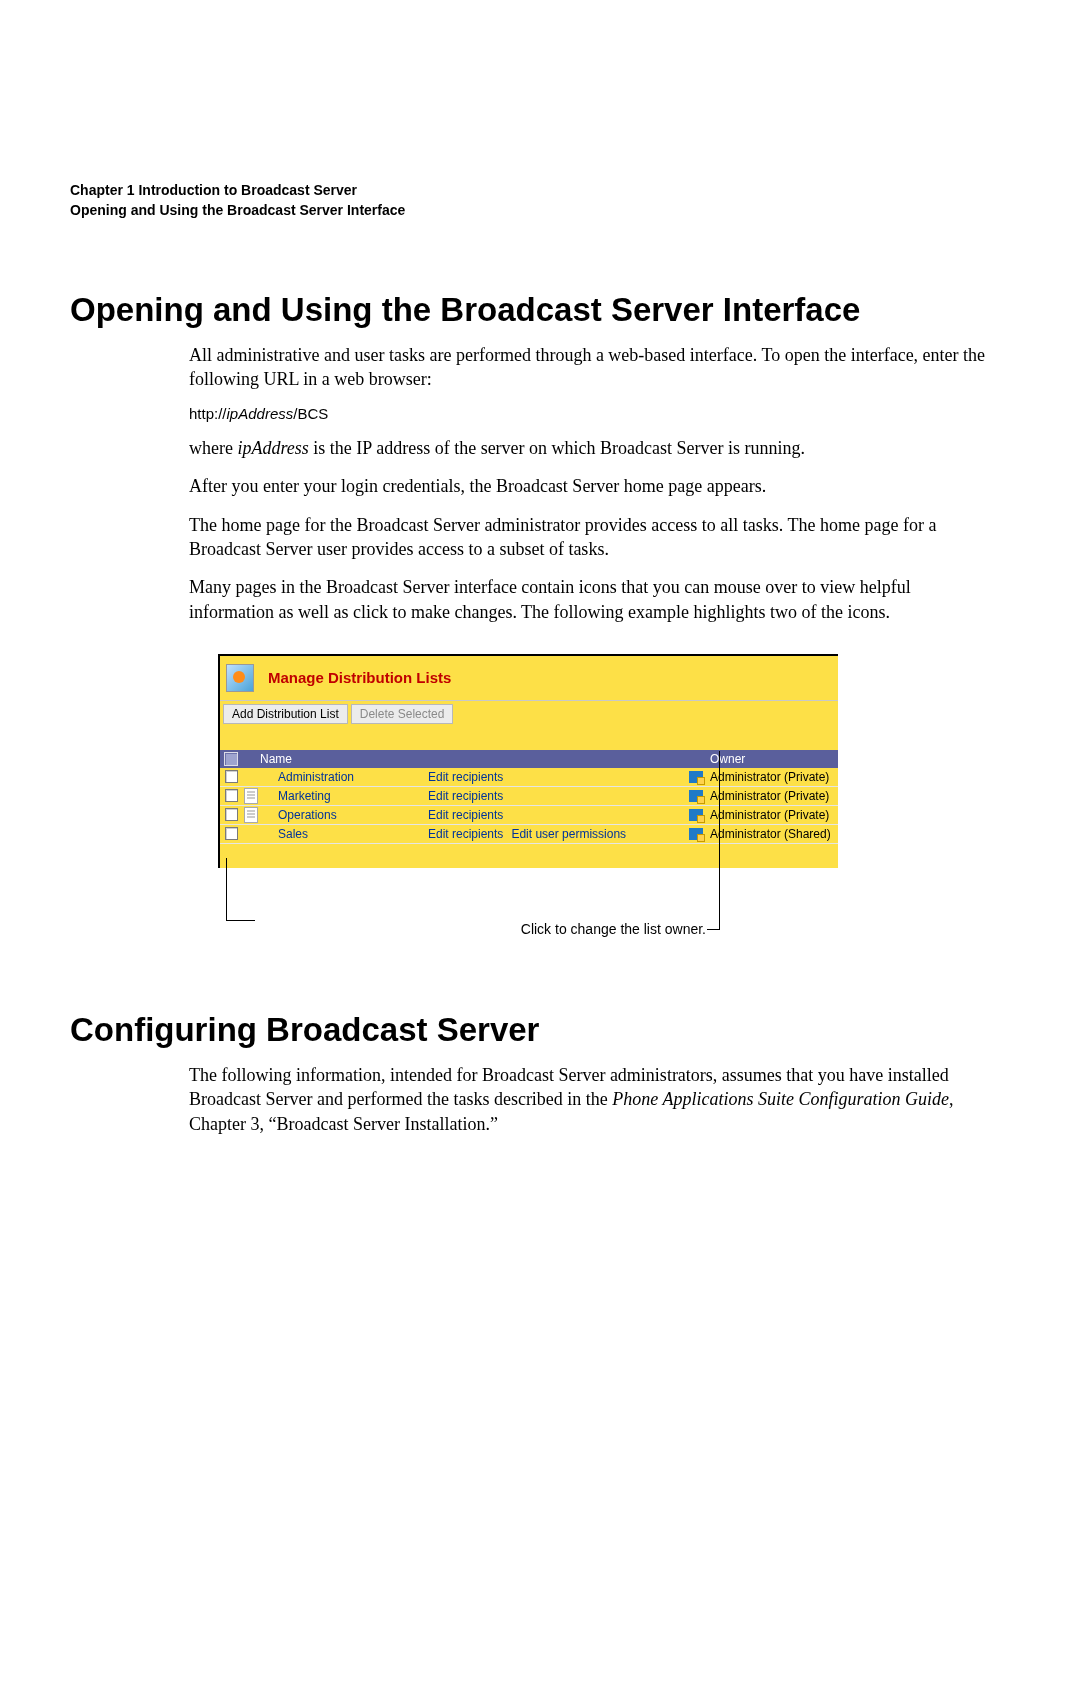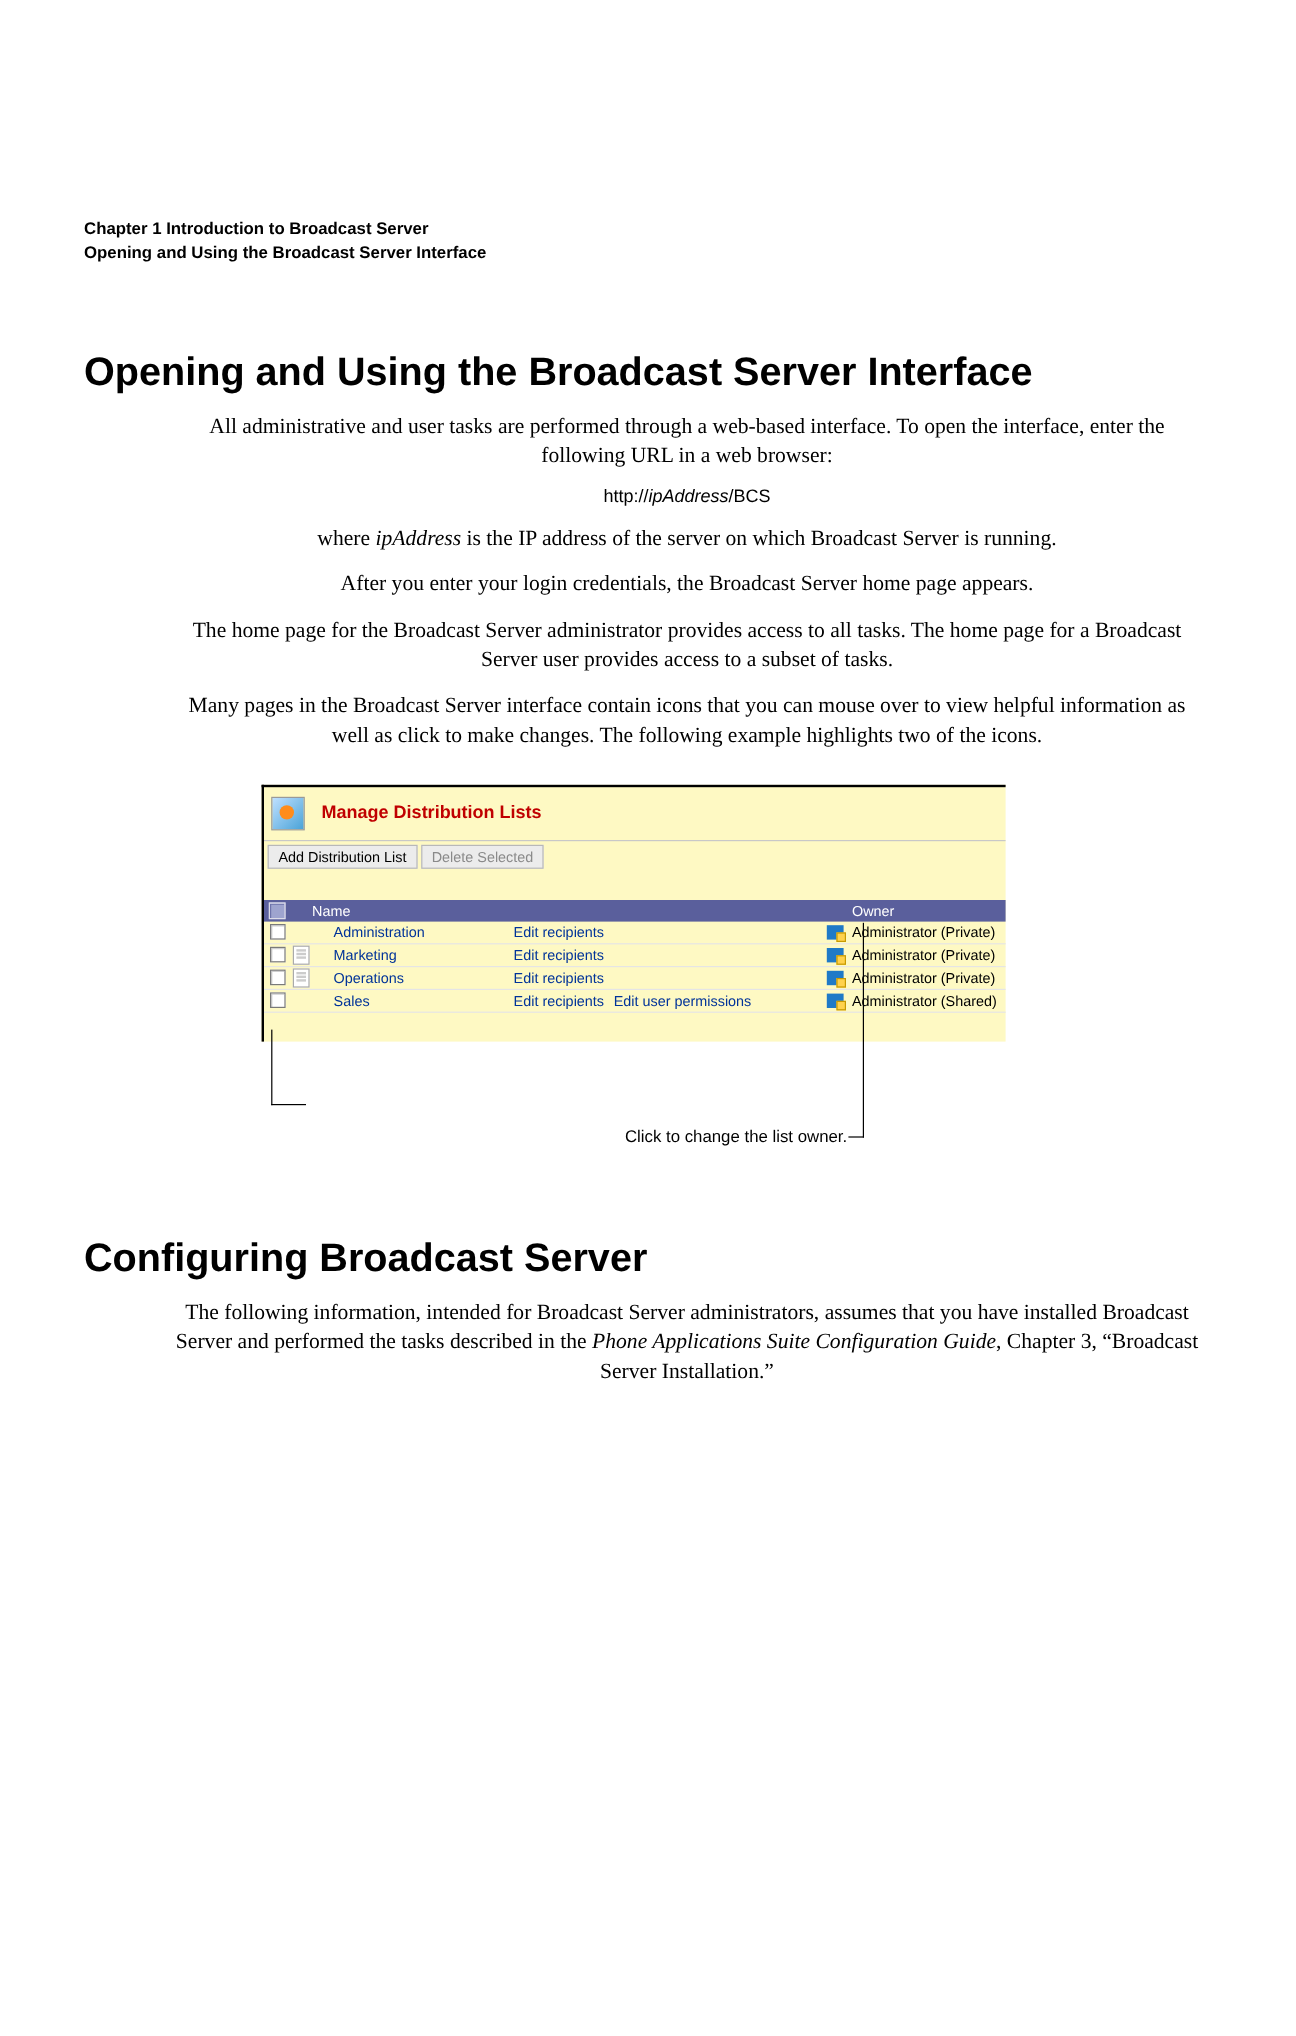--- a/index.html
+++ b/index.html
@@ -20,23 +20,22 @@
     line-height: 1.45;
     margin-bottom: 70px;
   }
   h1.section-title {
     font-family: Arial, Helvetica, sans-serif;
     font-size: 33px;
     font-weight: bold;
     margin: 0 0 14px 0;
   }
   .body-block {
-    margin-left: 75px;
+    margin-left: 119px;
     margin-right: 10px;
-    text-align: center;
   }
   .body-block p {
     font-size: 18px;
     line-height: 1.35;
     margin: 0 0 14px 0;
   }
   .code-line {
     font-family: Liberation Sans, sans-serif;
     font-size: 15px;
     margin: 6px 0 14px 0;
@@ -49,21 +48,21 @@
     margin-left: 148px;
     margin-top: 30px;
     width: 620px;
     position: relative;
   }
   .shot {
     border-top: 2px solid #000;
     border-left: 2px solid #000;
     font-family: Arial, Helvetica, sans-serif;
     font-size: 12px;
-    background: #fef9c3;
+    background: #fde047;
   }
   .shot-title-row {
     display: flex;
     align-items: center;
     padding: 8px 6px 8px 6px;
   }
   .shot-icon-box {
     width: 26px; height: 26px;
     border: 1px solid #999;
     background: linear-gradient(135deg,#bfe0ff,#4aa3d8);
@@ -145,21 +144,20 @@
   }
   .callout1-text {
     font-family: Arial, Helvetica, sans-serif;
     font-size: 14px;
     margin-left: 48px;
     margin-top: -10px;
   }
   .callout2-wrap {
     position: relative;
     height: 40px;
-    margin-top: 18px;
   }
   .callout2-text {
     font-family: Arial, Helvetica, sans-serif;
     font-size: 14px;
     text-align: right;
     padding-right: 132px;
   }
   .callout2-line {
     position:absolute;
     right: 118px;

